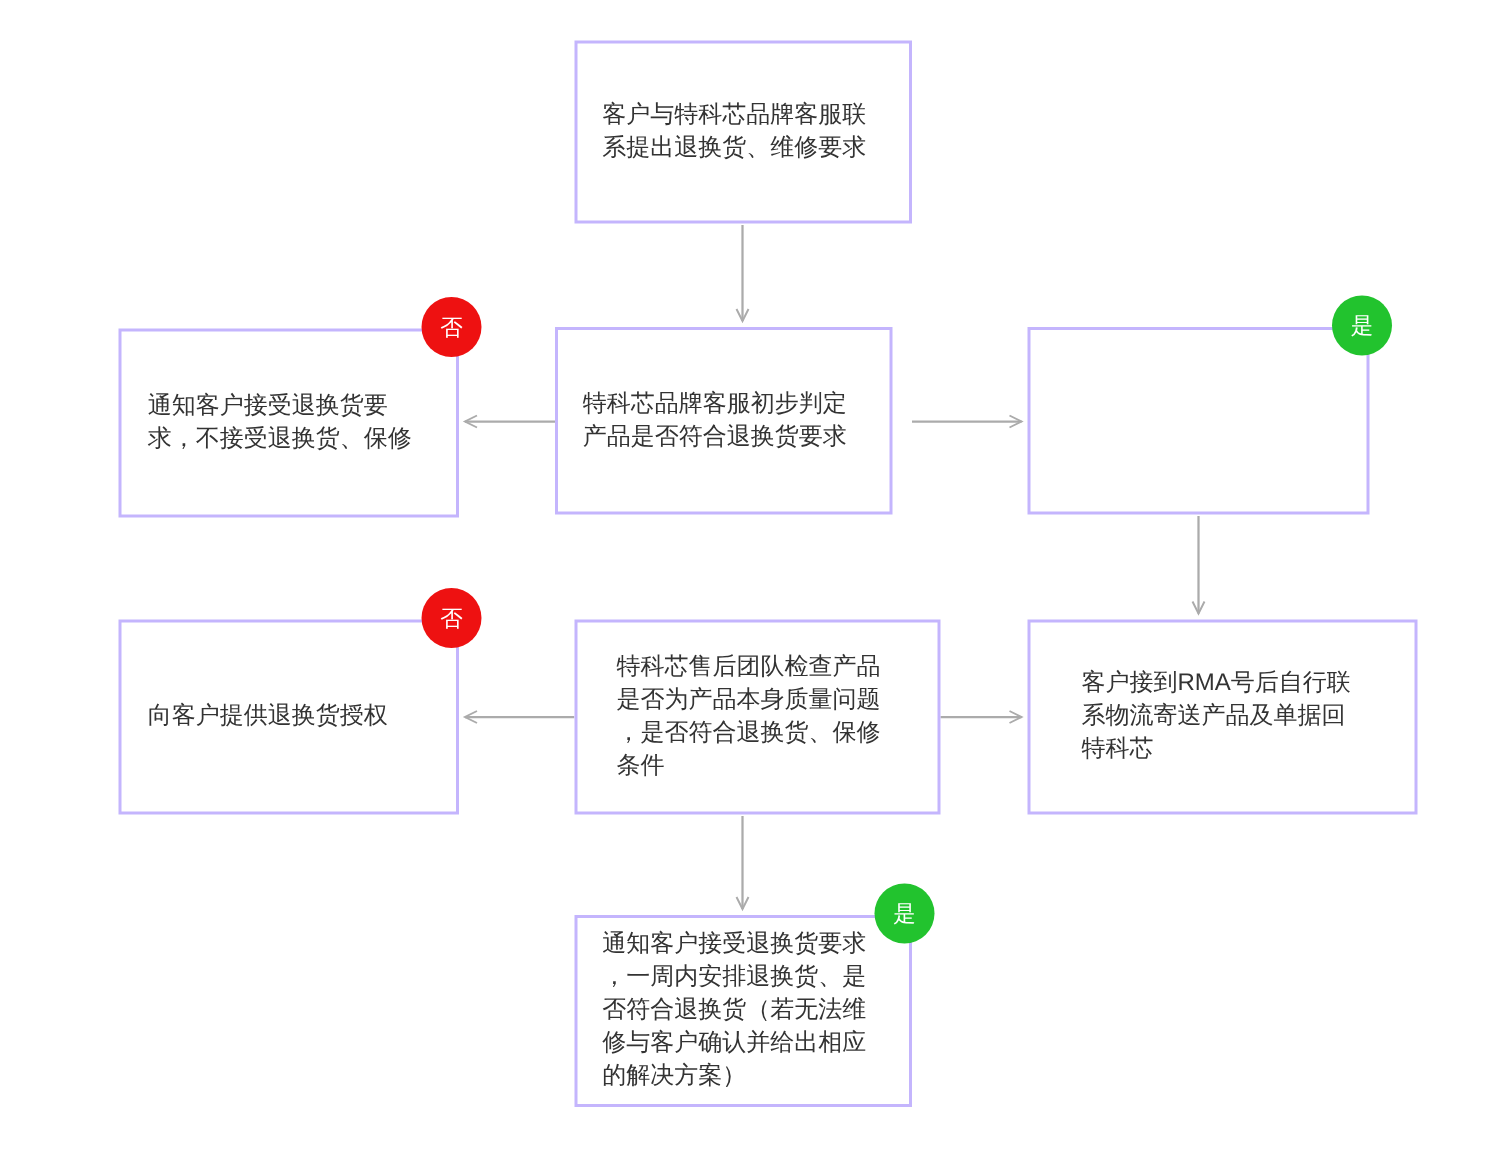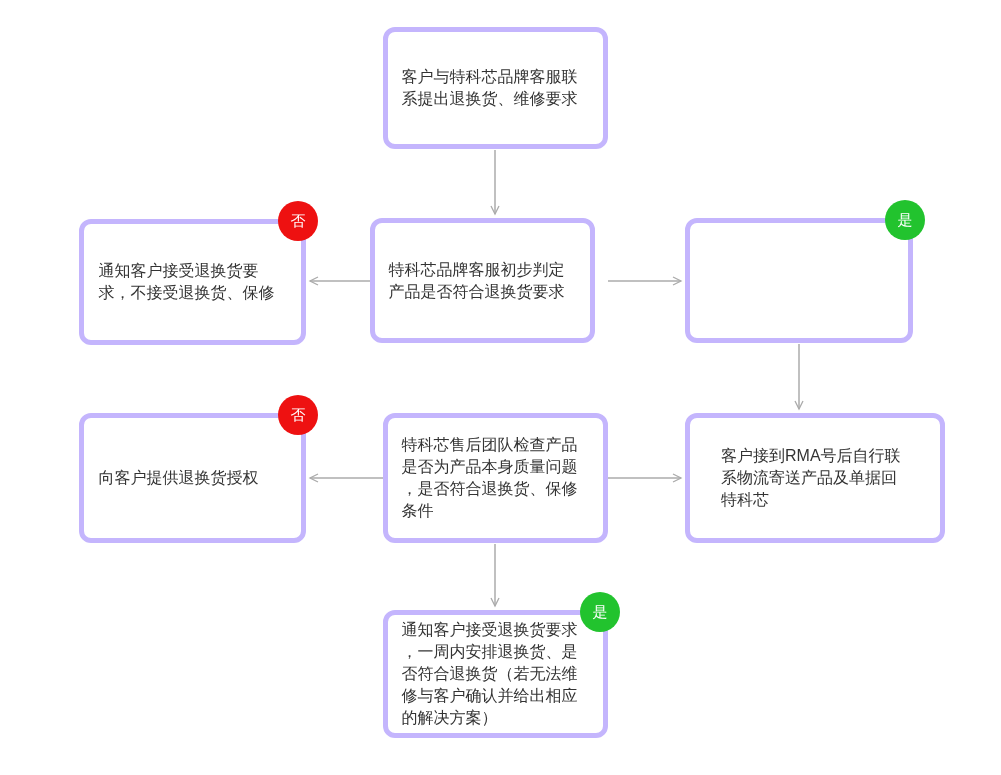--- a/index.html
+++ b/index.html
@@ -19,22 +19,22 @@
     position: absolute;
     left: 0;
     top: 0;
     width: 1001px;
     height: 775px;
     pointer-events: none;
   }
   .node {
     position: absolute;
     background: #ffffff;
-    border: 5px solid #c4b5fd;
-    border-radius: 12px;
+    border: 2px solid #c4b5fd;
+    border-radius: 0;
     box-sizing: border-box;
     display: flex;
     align-items: center;
     justify-content: center;
   }
   .node-text {
     width: 188px;
     font-size: 16px;
     line-height: 22px;
     color: #333333;
@@ -95,21 +95,21 @@
   </div>
 
   <div class="node" style="left:685px; top:218px; width:228px; height:125px">
     <span class="badge badge-yes">是</span>
   </div>
 
   <div class="node" style="left:685px; top:413px; width:260px; height:130px">
     <div class="node-text">客户接到RMA号后自行联系物流寄送产品及单据回特科芯</div>
   </div>
 
-  <div class="node lb-any" style="left:383px; top:413px; width:225px; height:130px">
+  <div class="node lb-any" style="left:383px; top:413px; width:244px; height:130px">
     <div class="node-text">特科芯售后团队检查产品是否为产品本身质量问题，是否符合退换货、保修条件</div>
   </div>
 
   <div class="node" style="left:79px; top:413px; width:227px; height:130px">
     <span class="badge badge-no">否</span>
     <div class="node-text">向客户提供退换货授权</div>
   </div>
 
   <div class="node lb-any" style="left:383px; top:610px; width:225px; height:128px">
     <span class="badge badge-yes">是</span>

